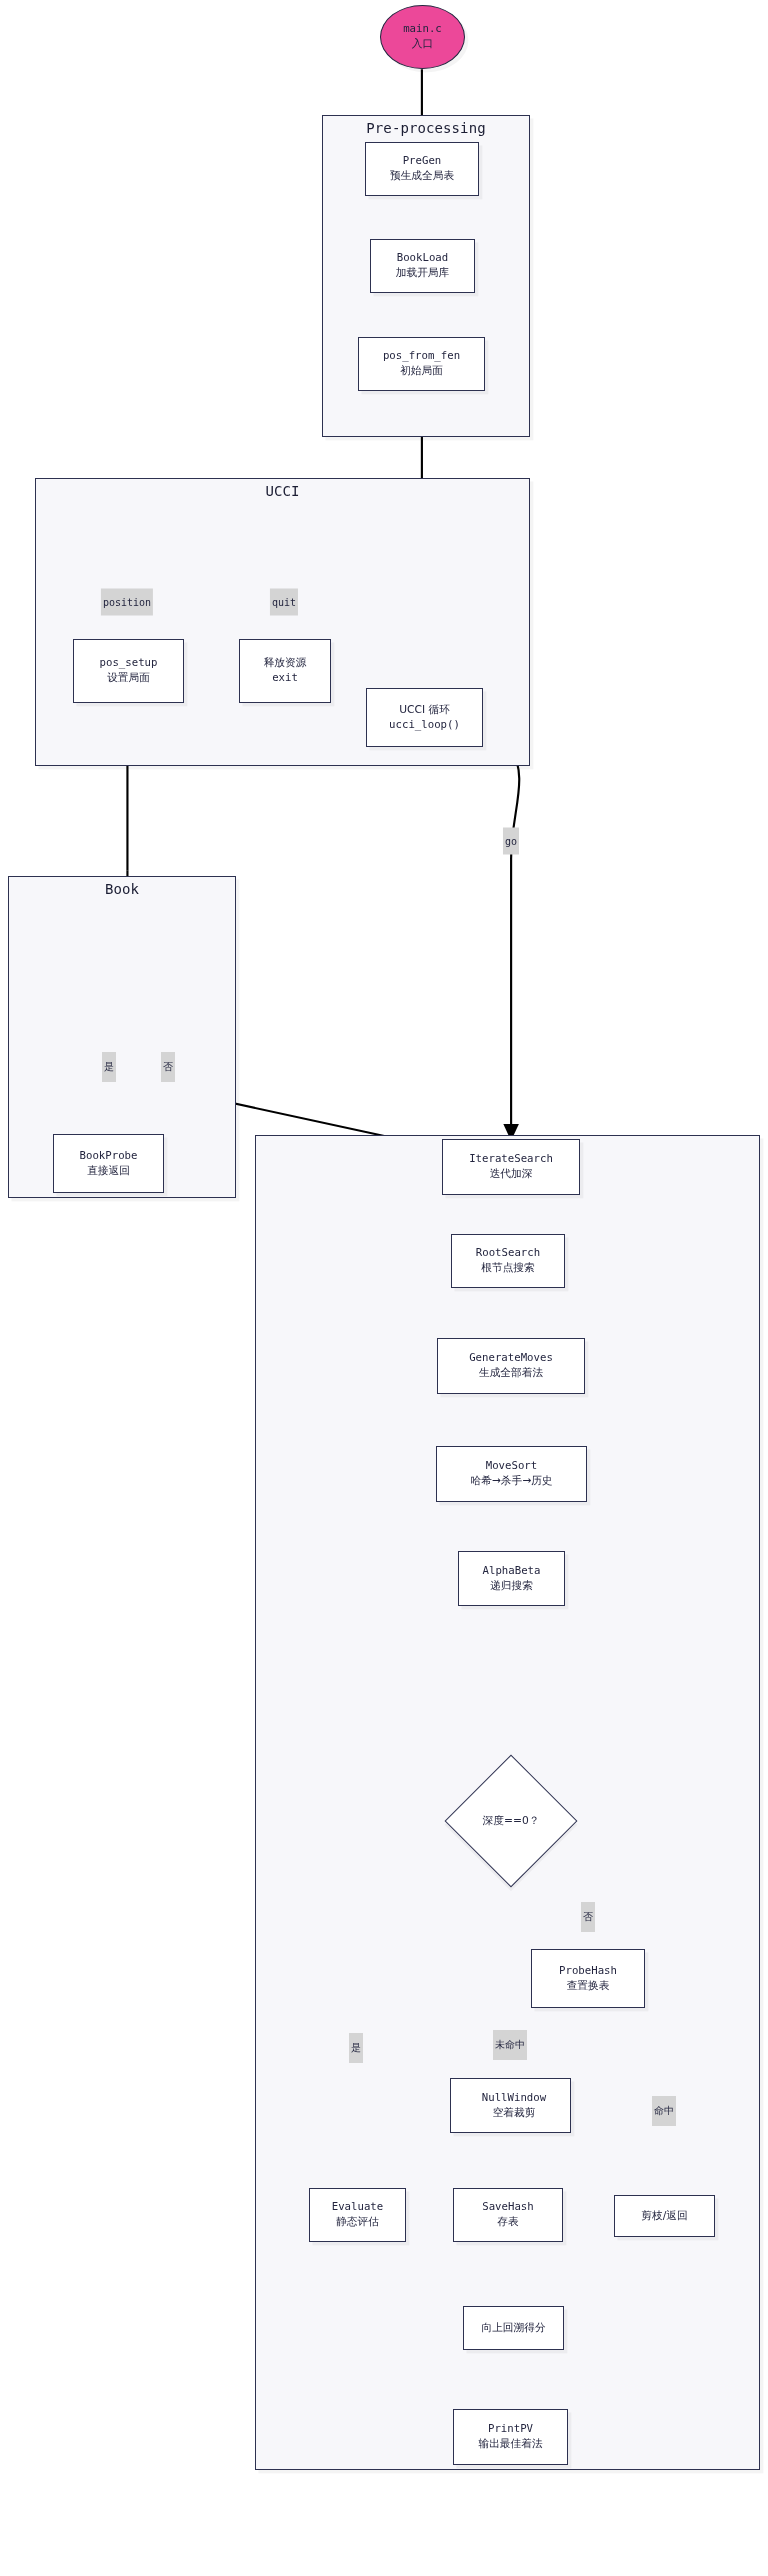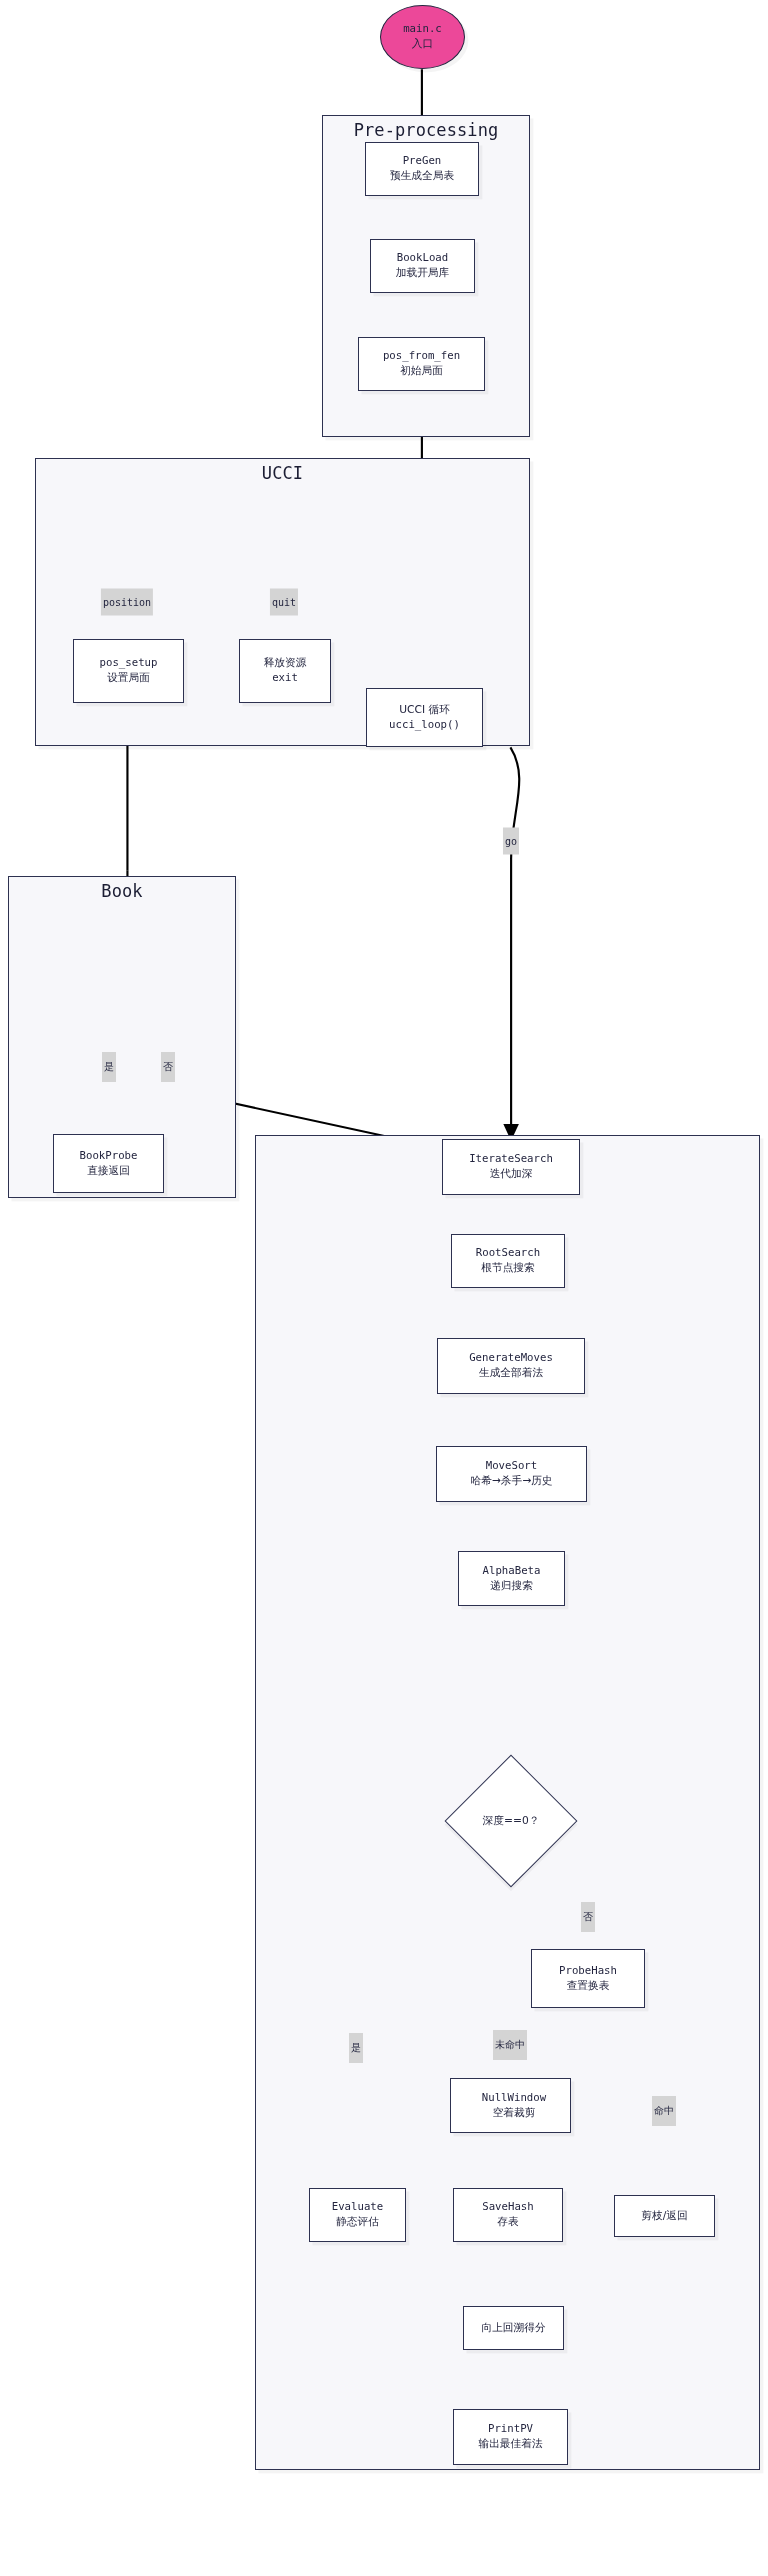--- a/index.html
+++ b/index.html
@@ -14,21 +14,21 @@
   
   .subgraph{
     position:absolute;
     background:#f7f7fa;
     border:1.5px solid #2d3150;
     box-shadow:3.4px 3.4px 0 0 rgba(0,0,0,0.045);
     box-sizing:border-box;
   }
   .sg-title{
     position:absolute;top:4px;left:0;width:100%;
-    text-align:center;font-size:17px;letter-spacing:0.1px;
+    text-align:center;font-size:14px;letter-spacing:0.1px;
     color:#1b1d33;font-family:"DejaVu Sans Mono","Liberation Mono",monospace;
     white-space:nowrap;
   }
 
   
   .node{
     position:absolute;box-sizing:border-box;
     background:#ffffff;border:1.5px solid #2d3150;
     display:flex;flex-direction:column;align-items:center;justify-content:center;
     box-shadow:3.4px 3.4px 0 0 rgba(0,0,0,0.045);
@@ -149,21 +149,21 @@
 
     <g fill="none" stroke="#000000" stroke-width="3.2" marker-end="url(#ah)">
       <path d="M190,1298 L190,1340"></path>
     </g>
   </svg>
 
   <div class="subgraph" style="left:322px;top:115px;width:208px;height:322px;">
     <div class="sg-title">Pre-processing</div>
   </div>
 
-  <div class="subgraph" style="left:35px;top:458px;width:495px;height:288px;">
+  <div class="subgraph" style="left:35px;top:478px;width:495px;height:288px;">
     <div class="sg-title">UCCI</div>
   </div>
 
   <div class="subgraph" style="left:8px;top:876px;width:228px;height:322px;">
     <div class="sg-title">Book</div>
   </div>
 
   <div class="subgraph" style="left:255px;top:1135px;width:505px;height:1335px;">
     <div class="sg-title">SearchCore</div>
   </div>

